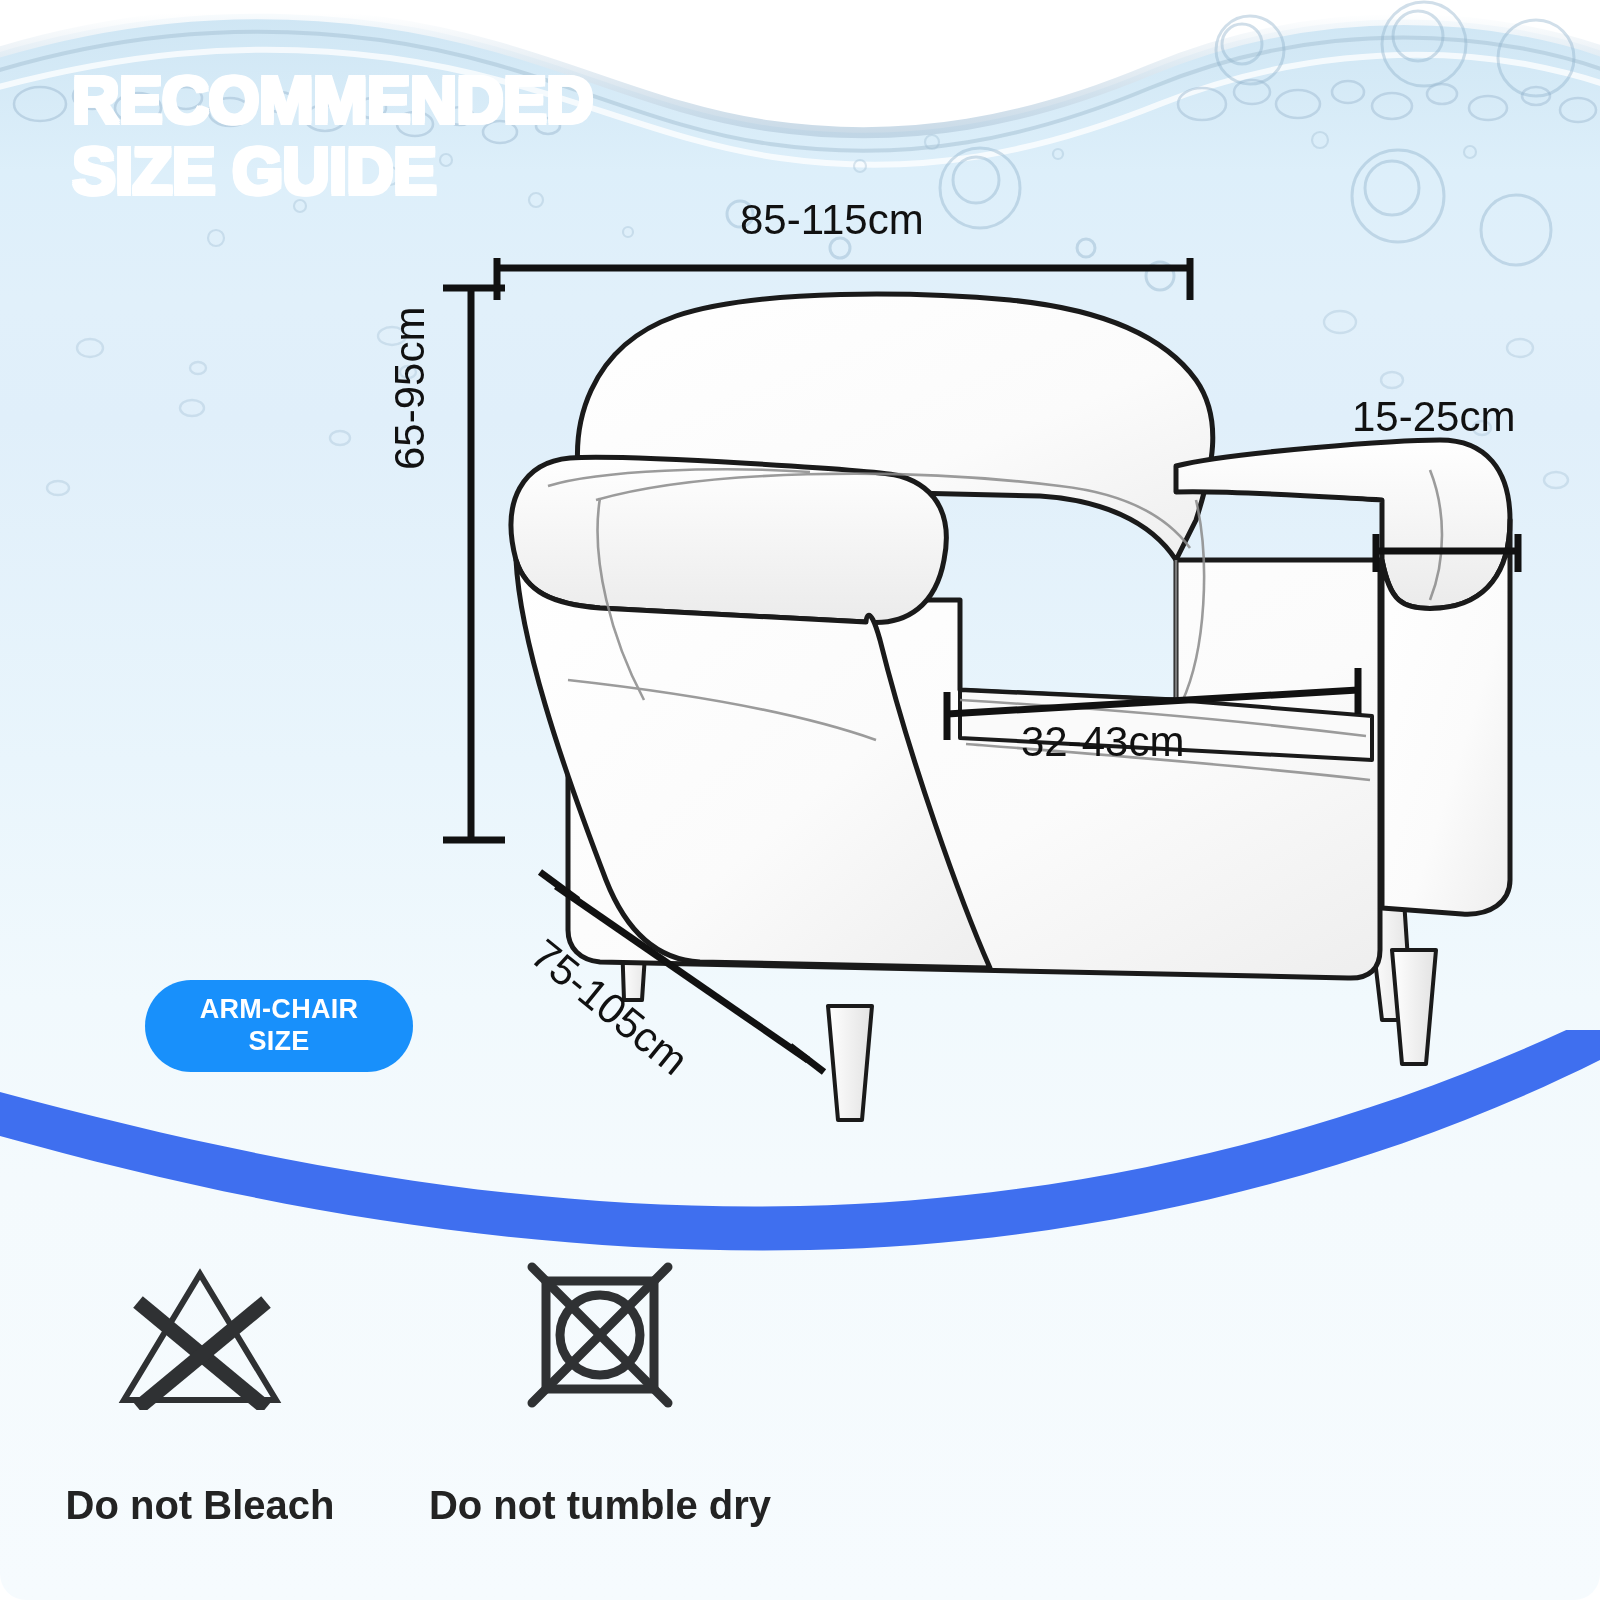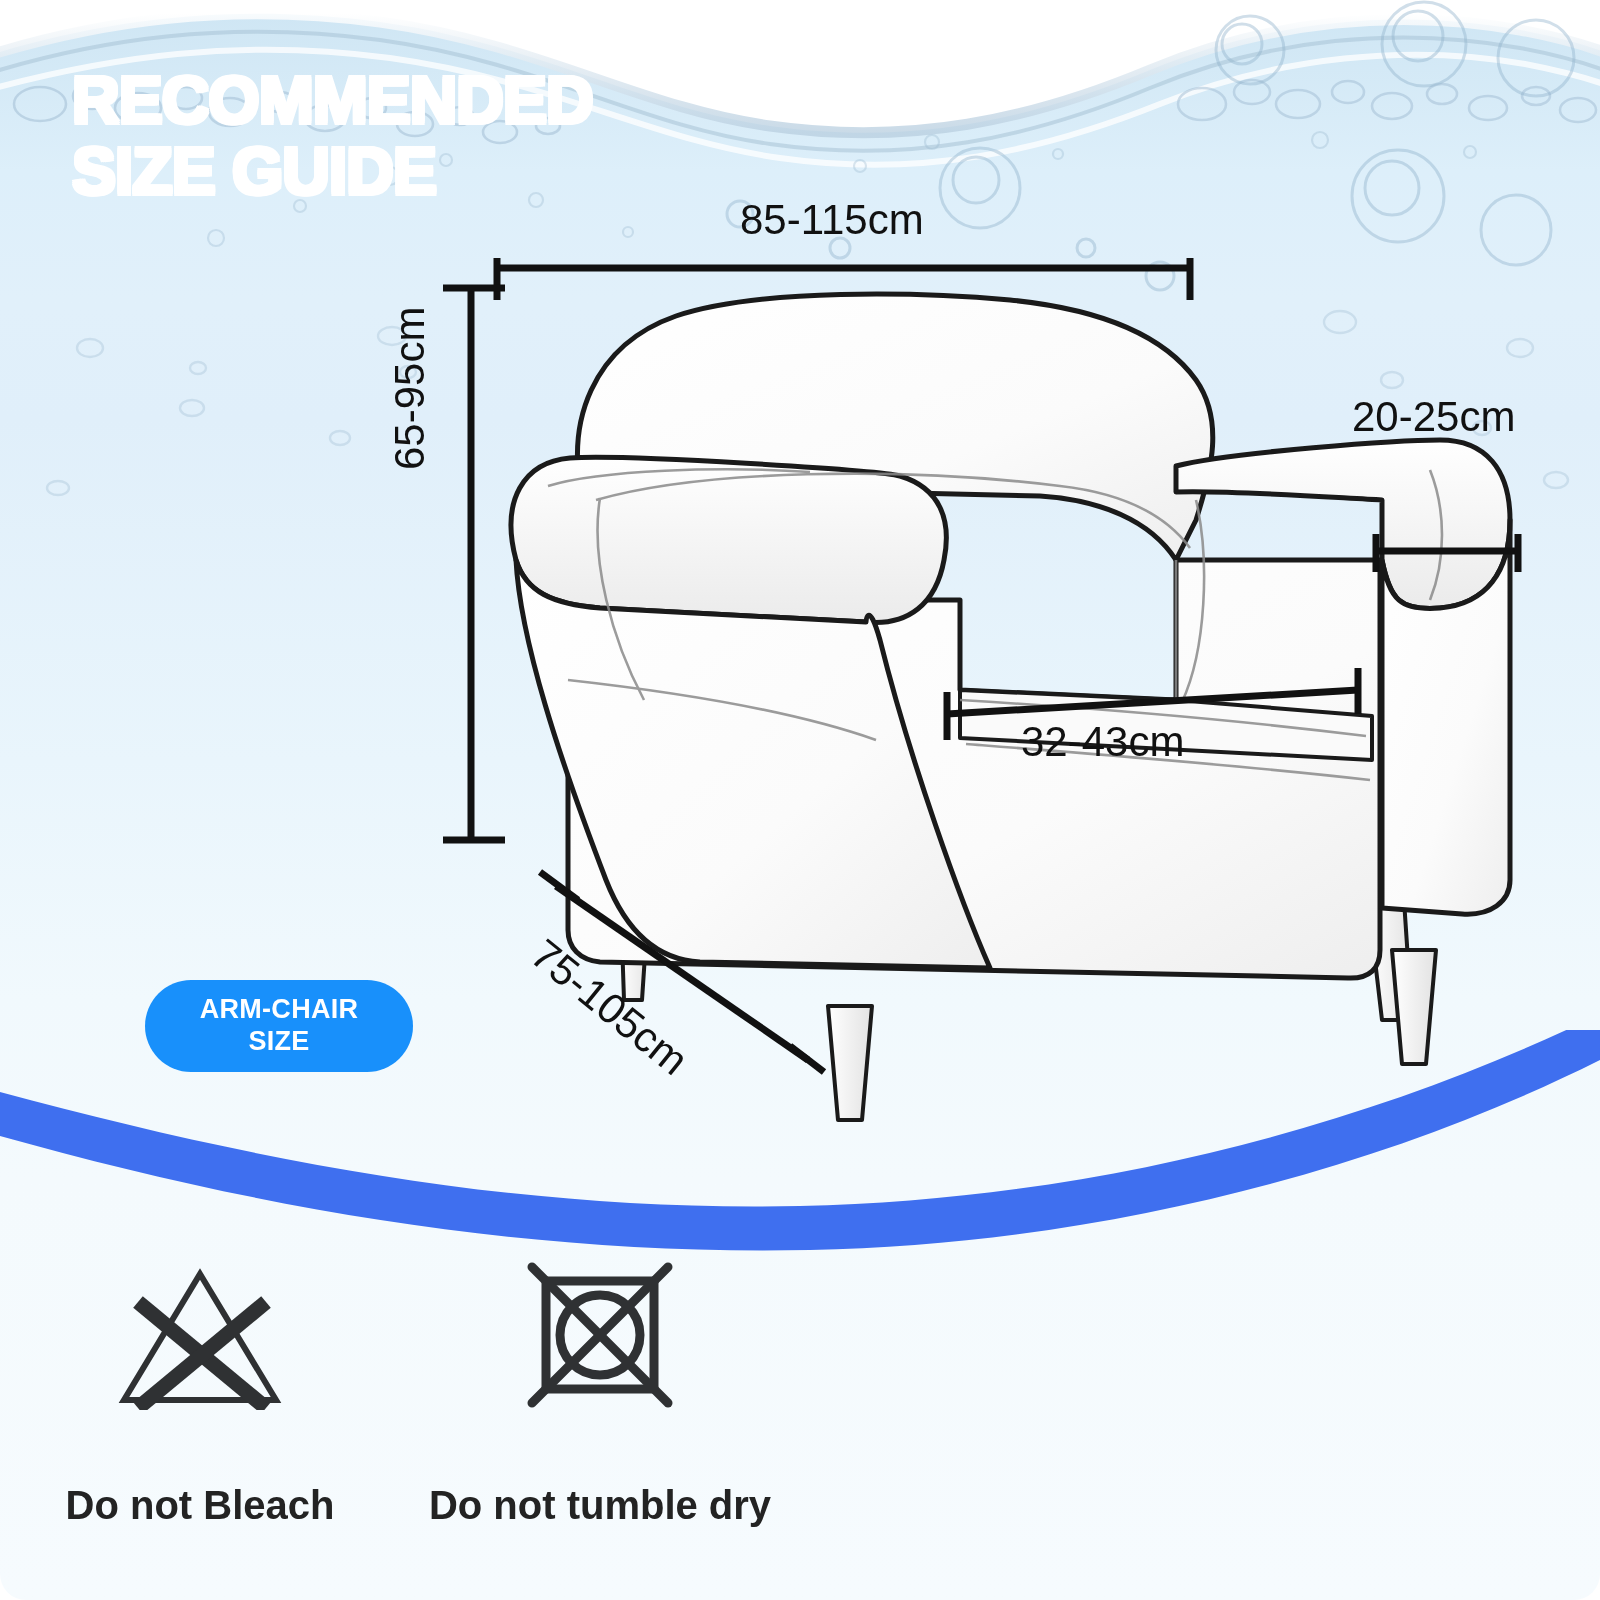--- a/index.html
+++ b/index.html
@@ -393,21 +393,21 @@
 
         <line x1="556" y1="886" x2="808" y2="1060"></line>
         <line x1="540" y1="872" x2="578" y2="900"></line>
         <line x1="790" y1="1046" x2="824" y2="1072"></line>
       </g>
     </svg>
   </div>
 
   <div class="dim dim-width">85-115cm</div>
   <div class="dim dim-height">65-95cm</div>
-  <div class="dim dim-arm">20-25cm</div>
+  <div class="dim dim-arm">15-25cm</div>
   <div class="dim dim-seat">32-43cm</div>
   <div class="dim dim-depth">75-105cm</div>
 
   <div class="badge">
     <span>ARM-CHAIR</span>
     <span>SIZE</span>
   </div>
 
   <div class="care-row">
 

